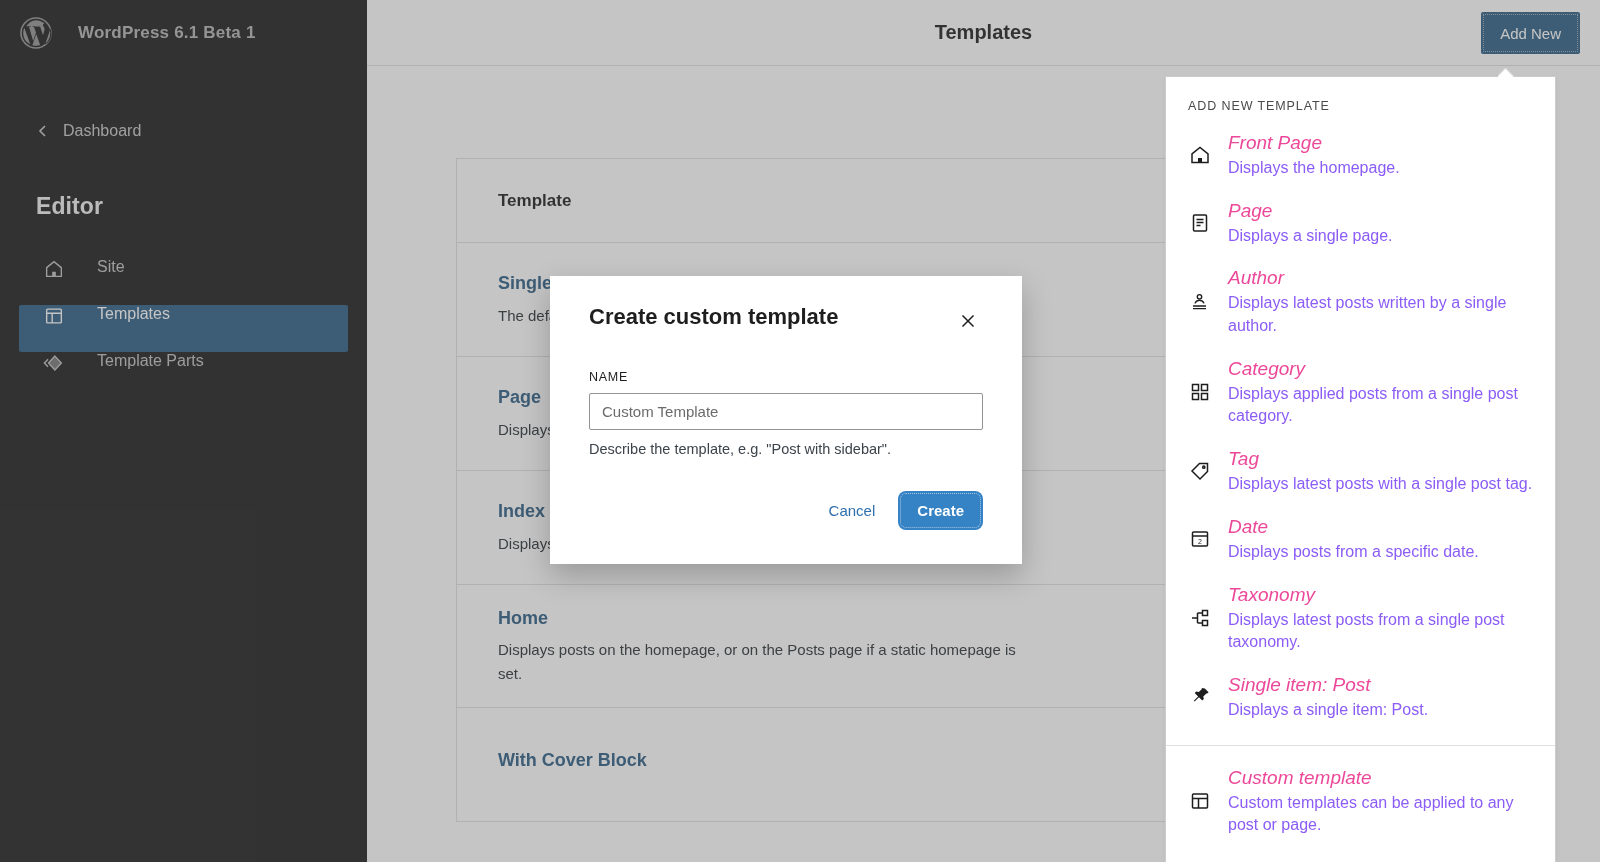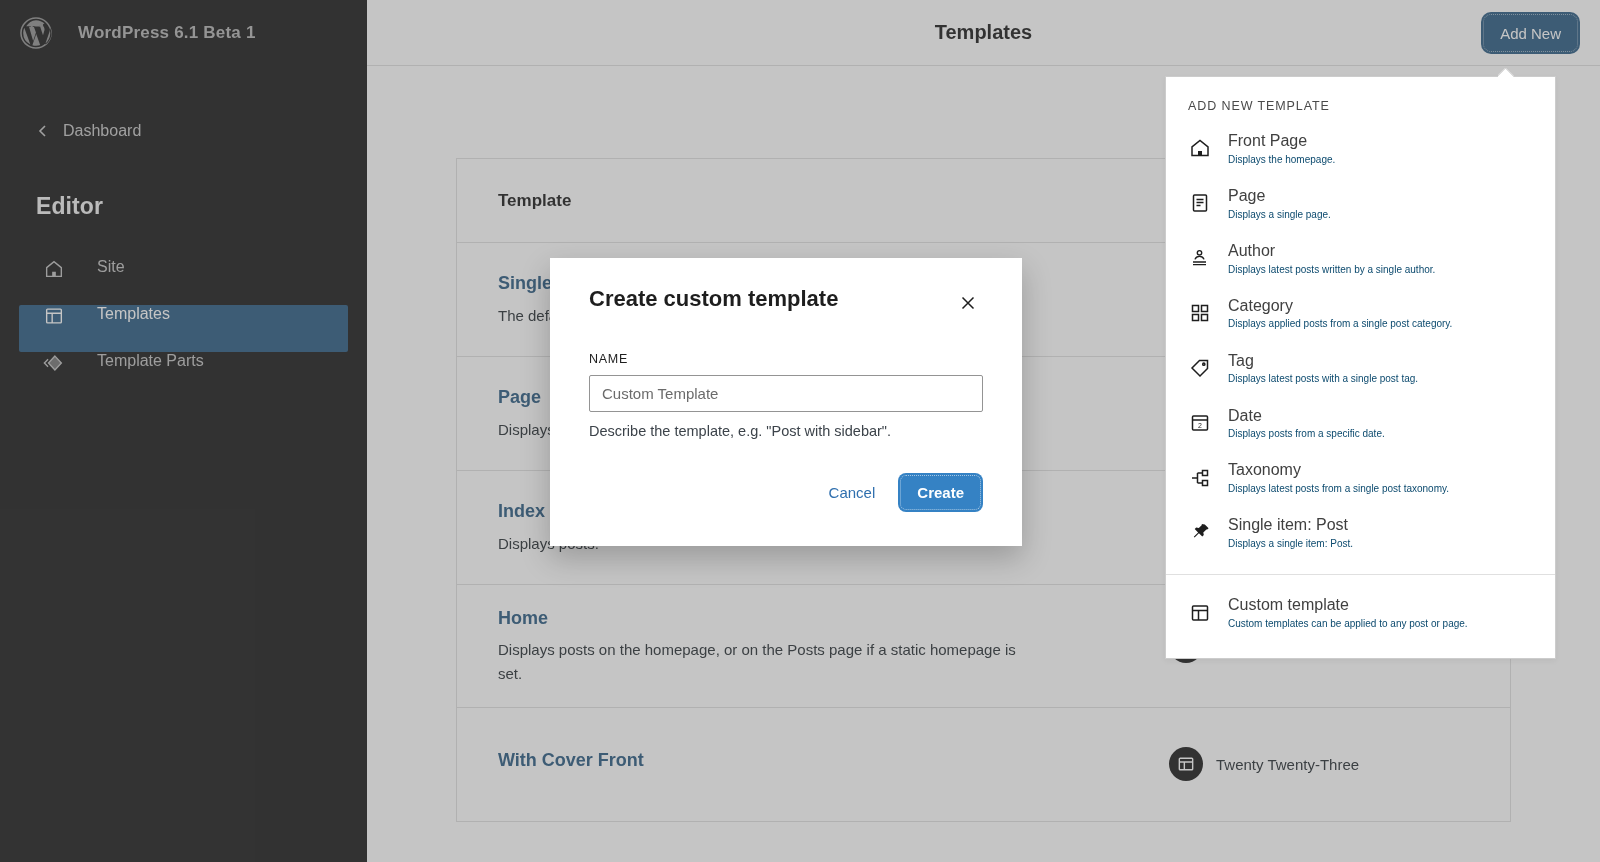--- a/index.html
+++ b/index.html
@@ -60,21 +60,21 @@
   .topbar {
     position: relative; height: 66px;
     border-bottom: 1px solid #e0e0e0;
     display: flex; align-items: center; justify-content: center;
   }
   .page-title { font-size: 20px; font-weight: 700; color: #1e1e1e; }
   .add-new-btn {
     position: absolute; right: 20px; top: 12px;
     height: 42px; padding: 12px 19px;
     background: #2f5e84; color: #fff;
-    border: none; border-radius: 10px;
+    border: none; border-radius: 2px;
     font-family: inherit; font-size: 15px; font-weight: 400;
     display: flex; align-items: center;
     outline: 1px dotted rgba(255,255,255,.5); outline-offset: -3px;
   }
 
   .content { padding: 92px 89px 0 89px; }
   .tbl {
     border: 1px solid #e0e0e0;
     border-bottom: none;
     background: #fff;
@@ -144,28 +144,28 @@
     color: #4a4a4a; text-transform: uppercase;
   }
   .pop-group { padding-bottom: 10px; }
   .pop-item {
     display: flex; align-items: center; gap: 16px;
     padding: 9px 22px 9px 22px;
   }
   .pop-ico { width: 24px; height: 24px; flex: none; color: #1e1e1e; }
   .pop-ico svg { display: block; }
   .pop-txt { flex: 1; }
-  .pop-title { font-size: 16px; color: #404040; line-height: 1.42; }
-  .pop-desc { font-size: 10px; color: #0c4a6e; line-height: 1.42; }
+  .pop-title { font-size: 19px; color: #ec4899; line-height: 1.42; font-style: italic; }
+  .pop-desc { font-size: 16px; color: #8b5cf6; line-height: 1.42; }
   .pop-sep { height: 1px; background: #e0e0e0; margin: 4px 0 0 0; }
   .pop-group-2 { padding: 10px 0 18px 0; }
 
   
   .modal {
-    position: absolute; left: 550px; top: 258px;
+    position: absolute; left: 550px; top: 276px;
     width: 472px;
     background: #fff;
     box-shadow: 0 12px 28px rgba(0,0,0,.22);
     z-index: 40;
     padding: 28px 39px 34px 39px;
   }
   .modal-head {
     display: flex; align-items: flex-start; justify-content: space-between;
     margin-bottom: 34px;
   }
@@ -339,21 +339,21 @@
                   <rect x="4" y="5" width="16" height="14" rx="1"></rect>
                   <path d="M4 9.5h16M10 9.5V19"></path>
                 </svg>
             </span>
             <span class="theme-name">Twenty Twenty-Three</span>
           </div>
         </div>
 
         <div class="row">
           <div class="row-main">
-            <a class="row-link" href="#">With Cover Front</a>
+            <a class="row-link" href="#">With Cover Block</a>
             <div class="row-desc"></div>
           </div>
           <div class="row-added">
             <span class="theme-ico">
               <svg width="20" height="20" viewBox="0 0 24 24" fill="none" stroke="currentColor" stroke-width="1.7">
                   <rect x="4" y="5" width="16" height="14" rx="1"></rect>
                   <path d="M4 9.5h16M10 9.5V19"></path>
                 </svg>
             </span>
             <span class="theme-name">Twenty Twenty-Three</span>

